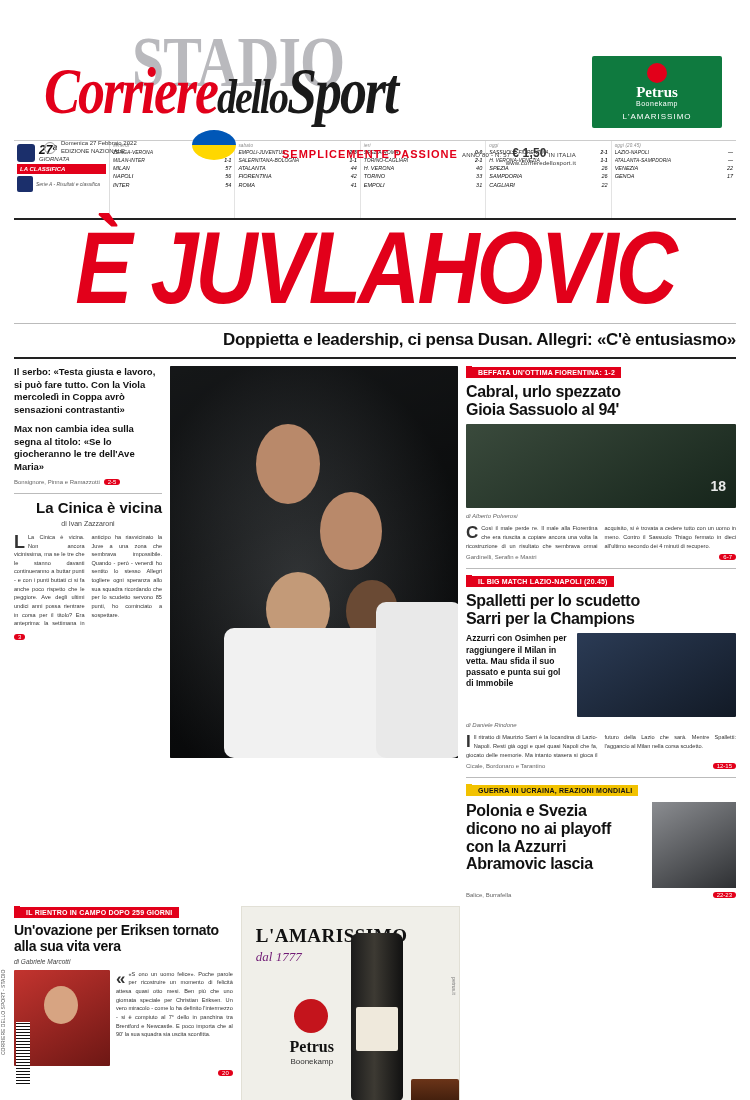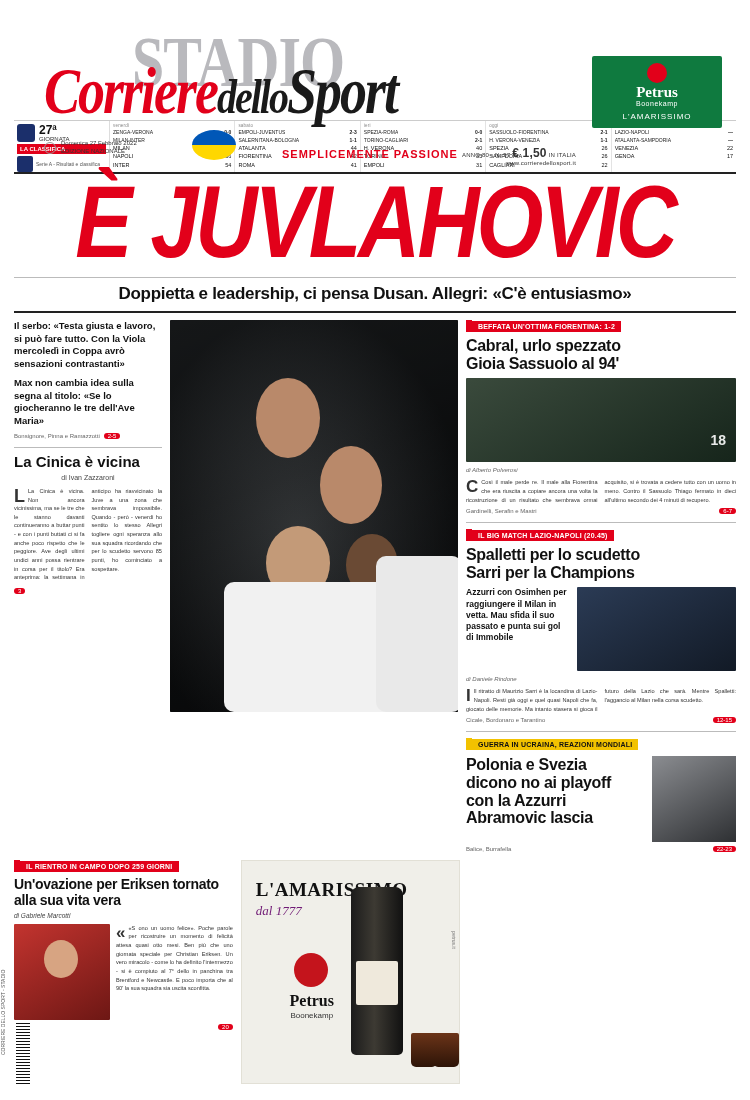--- a/index.html
+++ b/index.html
@@ -61,21 +61,21 @@
     width: 20px; height: 20px; border-radius: 50%; background: #e2001a;
     margin-bottom: 2px;
   }
   .petrus-ad .pname { font-family: "Liberation Serif", serif; font-weight: 700; font-size: 15px; line-height: 1; }
   .petrus-ad .psub { font-size: 7px; letter-spacing: .5px; }
   .petrus-ad .pamar { font-size: 8px; margin-top: 5px; letter-spacing: 1px; }
 
   
   .strip {
     border-top: 1px solid #ccc; border-bottom: 2px solid #222;
-    margin-top: 0; display: flex; height: 54px; font-size: 5.5px;
+    margin-top: 20px; display: flex; height: 80px; font-size: 5.5px; font-style: italic;
   }
   .strip-left { width: 96px; border-right: 1px solid #ddd; padding: 3px; display: flex; flex-direction: column; gap: 2px; }
   .gior { display: flex; align-items: center; gap: 4px; }
   .gior .badge { width: 18px; height: 18px; background: #1b2f6b; border-radius: 3px; }
   .gior .gnum { font-size: 12px; font-weight: 700; color: #111; line-height: 1; }
   .gior .gtxt { font-size: 6px; color: #333; }
   .classifica { background: #e2001a; color: #fff; font-size: 6px; font-weight: 700; padding: 2px 3px; }
   .mini-logo { display: flex; align-items: center; gap: 3px; font-size: 5px; color: #555; }
   .mini-logo .sq { width: 16px; height: 16px; background: #1b2f6b; border-radius: 2px; }
   .strip-cols { flex: 1; display: flex; }
@@ -92,38 +92,38 @@
   .kicker-bar { width: 56px; height: 3px; background: #e2001a; }
   .kicker { font-size: 11.5px; font-weight: 700; letter-spacing: -.2px; }
   .headline {
     font-family: "Liberation Sans", sans-serif;
     font-weight: 700; font-style: italic;
     color: #e2001a; font-size: 86px; line-height: .92;
     letter-spacing: -3px; text-align: center; margin-top: 2px;
     transform: scaleY(1.18); transform-origin: top center;
   }
   .subhead {
-    text-align: center; font-size: 17px; font-weight: 700; letter-spacing: -.3px;
+    text-align: right; font-size: 17px; font-weight: 700; letter-spacing: -.3px;
     border-top: 1px solid #bbb; border-bottom: 2px solid #222;
     margin-top: 22px; padding: 6px 0 7px;
   }
 
   
   .grid { display: flex; gap: 8px; margin-top: 7px; }
   .col-left { width: 148px; }
   .col-mid { width: 288px; }
   .col-right { width: 270px; }
 
   .quote-block { font-size: 9.5px; font-weight: 700; line-height: 1.32; color: #111; }
   .quote-block .q2 { margin-top: 7px; }
   .byline-sm { font-size: 6px; color: #666; margin-top: 6px; display: flex; align-items: center; gap: 4px; }
   .pgtag { background: #e2001a; color: #fff; border-radius: 6px; font-size: 6px; padding: 0 4px; }
 
   .sep { border-top: 1px solid #bbb; margin: 8px 0 6px; }
-  .col-title { text-align: left; font-size: 15px; font-weight: 700; line-height: 1.1; }
+  .col-title { text-align: right; font-size: 15px; font-weight: 700; line-height: 1.1; }
   .col-sub { text-align: center; font-size: 7px; color: #444; margin-top: 3px; }
   .col-body {
     margin-top: 6px; font-size: 5.6px; line-height: 1.55; color: #333;
     text-align: justify; column-count: 2; column-gap: 7px;
   }
   .col-body .drop { float: left; font-size: 18px; line-height: .8; font-weight: 700; padding: 2px 3px 0 0; }
 
   .photo {
     height: 392px; border-radius: 1px; position: relative; overflow: hidden;
     background: linear-gradient(160deg,#2f3336 0%,#1c1f21 40%,#0f1113 100%);

